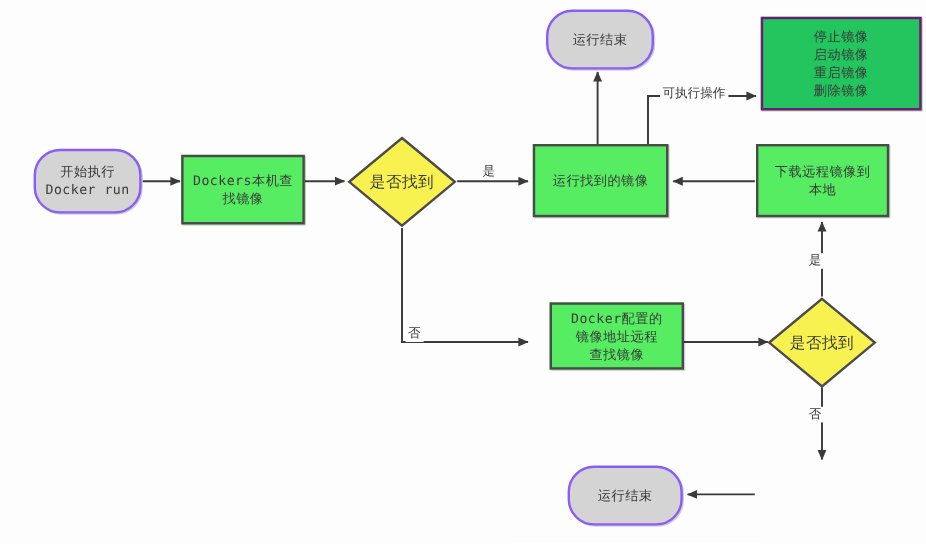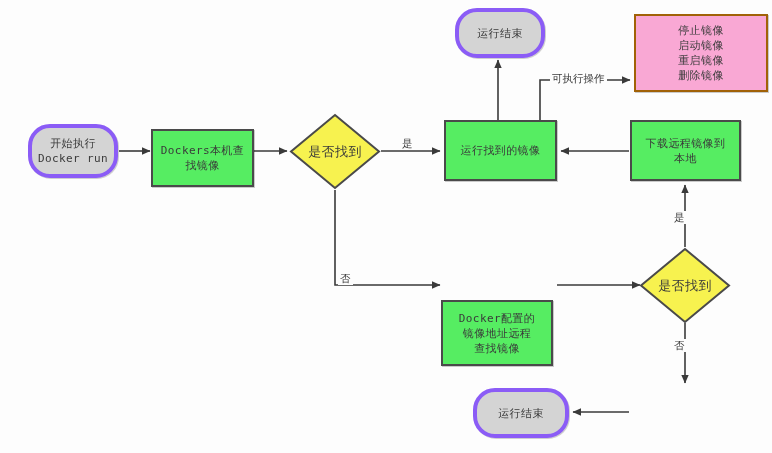--- a/index.html
+++ b/index.html
@@ -23,32 +23,32 @@
     justify-content: center;
     text-align: center;
     color: #3a3a3a;
     font-size: 11px;
     line-height: 15px;
     letter-spacing: 0.4px;
     white-space: pre-line;
   }
   .terminal {
     background: #d4d4d4;
-    border: 4px solid #8b5cf6;
+    border: 2px solid #8b5cf6;
     border-radius: 22px;
     box-shadow: 1px 1px 0 rgba(0,0,0,0.18);
   }
   .process {
     background: #56ed62;
     border: 2px solid #4a4a4a;
     box-shadow: 1px 1px 0 rgba(0,0,0,0.2);
   }
   .action {
-    background: #f9a8d4;
-    border: 2px solid #a16207;
+    background: #22c55e;
+    border: 2px solid #701a75;
     box-shadow: 1px 1px 0 rgba(0,0,0,0.2);
   }
   .decision-wrap {
     position: absolute;
   }
   .decision-wrap svg { display: block; }
   .decision-label {
     position: absolute;
     left: 0; top: 0;
     width: 100%; height: 100%;
@@ -132,21 +132,21 @@
   <div class="node terminal" style="left:455px; top:8px; width:90px; height:50px;">运行结束</div>
 
   <div class="node action" style="left:634px; top:14px; width:134px; height:78px;">停止镜像
 启动镜像
 重启镜像
 删除镜像</div>
 
   <div class="node process" style="left:630px; top:120px; width:111px; height:61px;">下载远程镜像到
 本地</div>
 
-  <div class="node process mono" style="left:441px; top:252px; width:112px; height:66px;margin-top:48px;">Docker配置的
+  <div class="node process mono" style="left:458px; top:252px; width:112px; height:56px;">Docker配置的
 镜像地址远程
 查找镜像</div>
 
   <div class="decision-wrap" style="left:638px; top:246px; width:94px; height:79px;">
     <svg width="94" height="79" viewBox="0 0 94 79" xmlns="http://www.w3.org/2000/svg">
       <polygon points="47,3 91,39.5 47,76 3,39.5" fill="#f7f24f" stroke="#4a4a4a" stroke-width="2"></polygon>
     </svg>
     <div class="decision-label">是否找到</div>
   </div>
 

